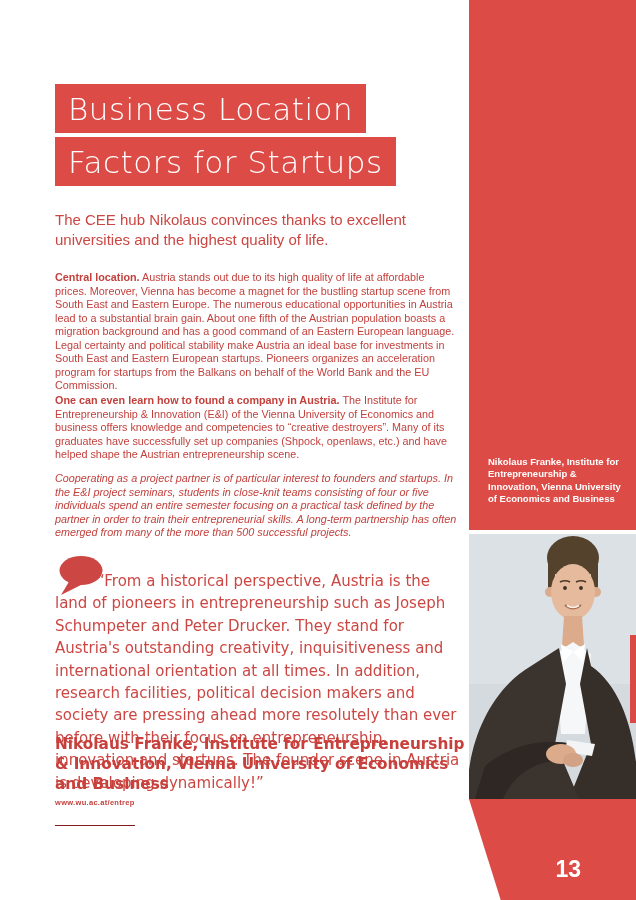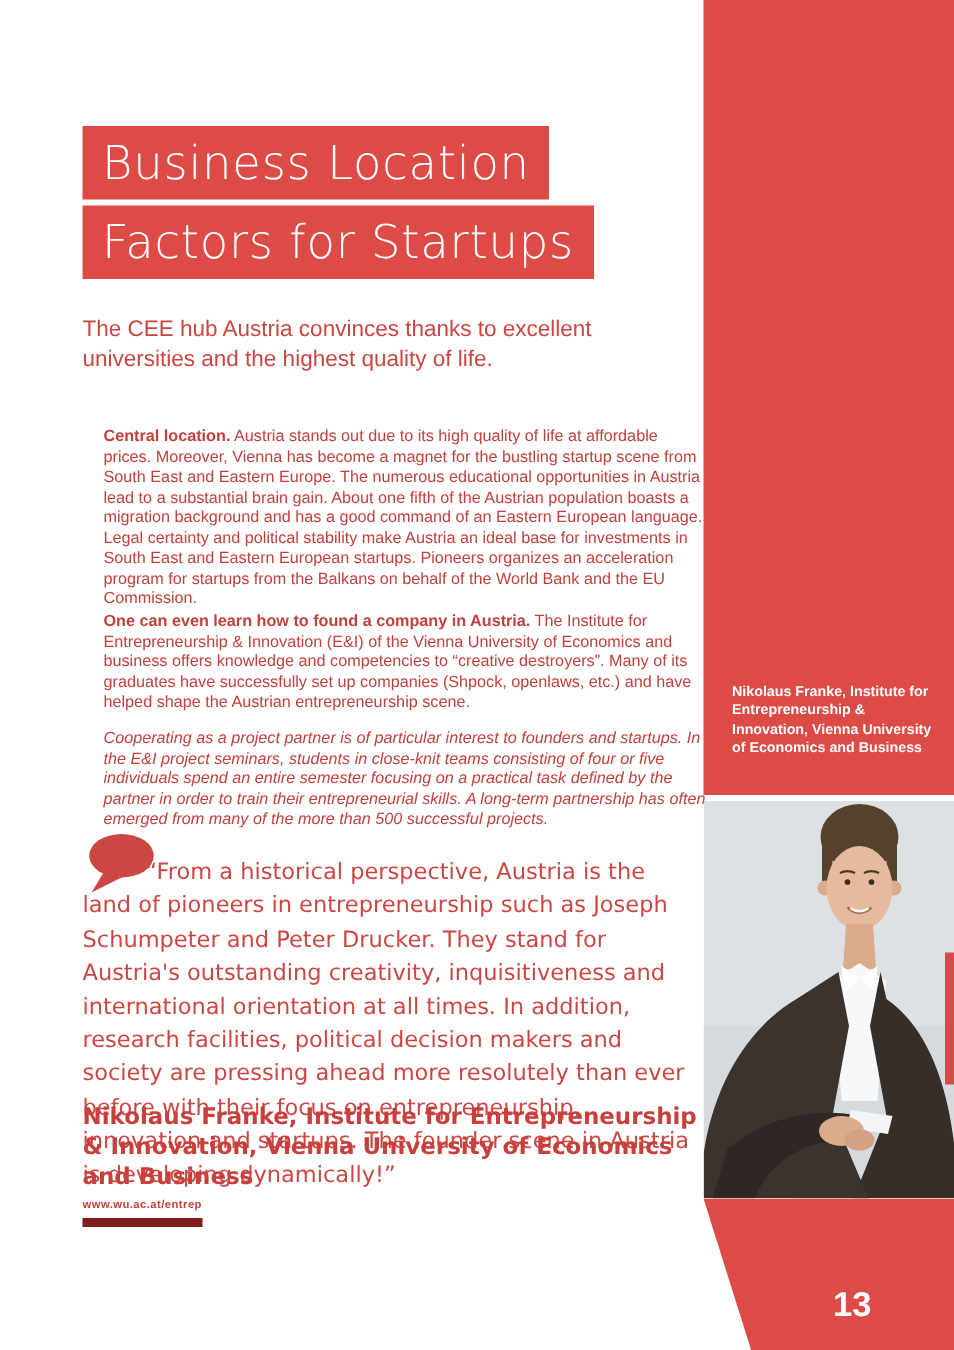--- a/index.html
+++ b/index.html
@@ -16,21 +16,21 @@
     font-family:"DejaVu Sans","Liberation Sans",sans-serif;
   }
   .title-1{top:84px;}
   .title-2{top:137px;}
   .subtitle{
     position:absolute;left:55px;top:210px;width:370px;margin:0;
     color:#cb4642;font-size:15px;line-height:19.5px;font-weight:400;
   }
   
   .body-para{
-    position:absolute;left:55px;width:402px;margin:14px;
+    position:absolute;left:55px;width:402px;margin:0;
     color:#c2413d;font-size:10.8px;line-height:13.5px;
   }
   .body-para b{font-weight:bold;}
   .p1{top:271px;}
   .p2{top:394px;}
   .p3{top:472px;font-style:italic;}
   
   .quote-icon{position:absolute;left:56px;top:555px;width:48px;height:42px;}
   .quote-text{
     position:absolute;left:55px;top:570px;width:408px;margin:0;
@@ -38,21 +38,21 @@
     font-family:"DejaVu Sans","Liberation Sans",sans-serif;font-weight:400;
   }
   .quote-attribution{
     position:absolute;left:55px;top:734px;width:420px;margin:0;
     color:#c8403c;font-size:15.3px;line-height:20px;font-weight:bold;
     font-family:"DejaVu Sans","Liberation Sans",sans-serif;
   }
   .article-link{
     position:absolute;left:55px;top:798px;
     color:#c2413d;font-size:7.5px;font-weight:bold;letter-spacing:0.3px;
-    text-decoration:none;border-bottom:6px solid #7f1d1d;padding-bottom:5px;
+    text-decoration:none;border-bottom:1px solid #7f1d1d;padding-bottom:18px;
   }
   
   .sidebar-top{
     position:absolute;left:469px;top:0;width:167px;height:530px;background:#dc4b46;
   }
   .photo-caption{
     position:absolute;left:19px;top:456px;width:136px;margin:0;
     color:#ffffff;font-size:9.5px;line-height:12.3px;font-weight:bold;
   }
   .photo{
@@ -73,21 +73,21 @@
 
 <div class="page">
 
   <div class="title-block title-2">
     <span>Factors for Startups</span>
   </div>
   <div class="title-block title-1">
     <span>Business Location</span>
   </div>
 
-  <p class="subtitle">The CEE hub Austria convinces thanks to excellent universities and the highest quality of life.</p>
+  <p class="subtitle">The CEE hub Nikolaus convinces thanks to excellent universities and the highest quality of life.</p>
 
   <p class="body-para p1"><b>Central location.</b><span> Austria stands out due to its high quality of life at affordable prices. Moreover, Vienna has become a magnet for the bustling startup scene from South East and Eastern Europe. The numerous educational opportunities in Austria lead to a substantial brain gain. About one fifth of the Austrian population boasts a migration background and has a good command of an Eastern European language. Legal certainty and political stability make Austria an ideal base for investments in South East and Eastern European startups. Pioneers organizes an acceleration program for startups from the Balkans on behalf of the World Bank and the EU Commission.</span></p>
 
   <p class="body-para p2"><b>One can even learn how to found a company in Austria.</b><span> The Institute for Entrepreneurship &amp; Innovation (E&amp;I) of the Vienna University of Economics and business offers knowledge and competencies to “creative destroyers”. Many of its graduates have successfully set up companies (Shpock, openlaws, etc.) and have helped shape the Austrian entrepreneurship scene.</span></p>
 
   <p class="body-para p3"><span>Cooperating as a project partner is of particular interest to founders and startups. In the E&amp;I project seminars, students in close-knit teams consisting of four or five individuals spend an entire semester focusing on a practical task defined by the partner in order to train their entrepreneurial skills. A long-term partnership has often emerged from many of the more than 500 successful projects.</span></p>
 
   <div class="quote-icon">
     <svg width="48" height="42" viewBox="0 0 48 42" aria-hidden="true">
       <ellipse cx="25" cy="15.5" rx="21.5" ry="14.5" fill="#cc4743"></ellipse>

